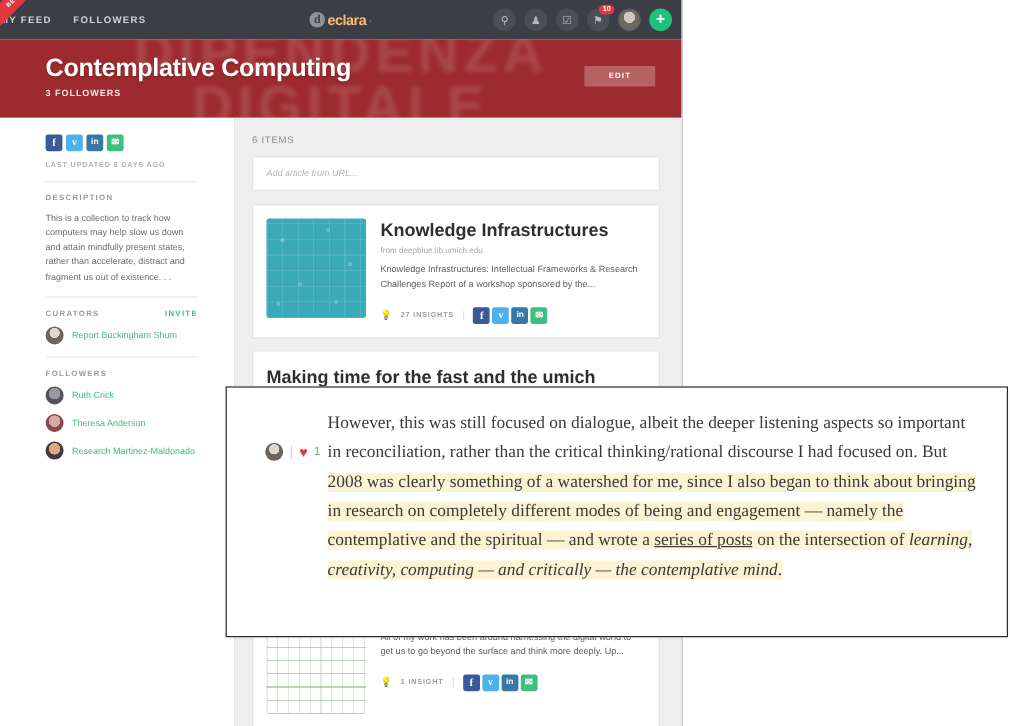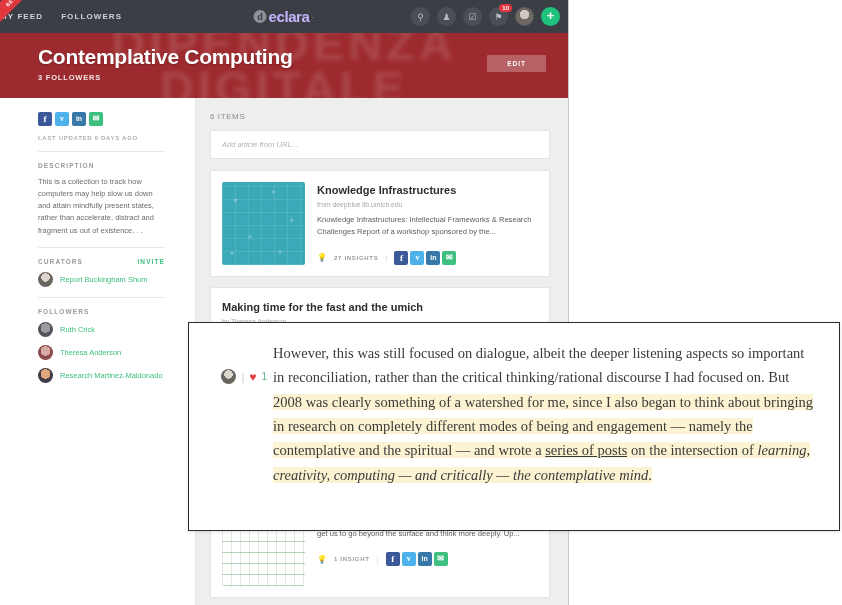--- a/index.html
+++ b/index.html
@@ -40,21 +40,21 @@
   }
   .logo{
     position:absolute;left:50%;transform:translateX(-50%);
     display:flex;align-items:center;gap:2px;
   }
   .logo-mark{
     width:13px;height:13px;border-radius:50%;background:#8e9299;
     color:#3b3f45;font-size:10px;font-weight:bold;line-height:13px;text-align:center;
     font-family:"Liberation Serif",serif;
   }
-  .logo-text{color:#c4b5fd;font-size:15px;font-weight:bold;letter-spacing:-.4px;}
+  .logo-text{color:#fdba74;font-size:12px;font-weight:bold;letter-spacing:-.4px;}
   .logo-dot{color:#8e9299;font-size:9px;}
   .nav-right{
     position:absolute;right:8px;display:flex;align-items:center;gap:7px;
   }
   .nav-icon{
     width:19px;height:19px;border-radius:50%;background:#4a4f56;
     display:flex;align-items:center;justify-content:center;
     color:#b6babf;font-size:9px;cursor:pointer;position:relative;
   }
   .badge{
@@ -165,21 +165,21 @@
   }
   .thumb.diagram{background:#ffffff;}
   .thumb.diagram .pat{
     background-image:
       repeating-linear-gradient(0deg, rgba(90,150,90,.55) 0 1px, transparent 1px 11px),
       repeating-linear-gradient(90deg, rgba(120,160,120,.30) 0 1px, transparent 1px 9px);
     opacity:.75;
   }
   .card-body{flex:1;min-width:0;}
   .card-title{
-    font-size:11px;font-weight:bold;color:#2e2e2e;margin:2px 0 5px;
+    font-size:15px;font-weight:bold;color:#2e2e2e;margin:2px 0 5px;
     cursor:pointer;
   }
   .card-src{color:#a8a8a8;font-size:6.8px;margin-bottom:6px;}
   .card-desc{color:#5d5d5d;font-size:7.6px;line-height:1.55;}
   .card-foot{display:flex;align-items:center;gap:7px;margin-top:13px;}
   .bulb{font-size:8px;color:#f2c23e;}
   .insights{color:#9b9b9b;font-size:6px;letter-spacing:.7px;font-weight:bold;}
   .divider-v{color:#d6d6d6;font-size:8px;}
   .foot-share{display:flex;gap:2px;}
 

